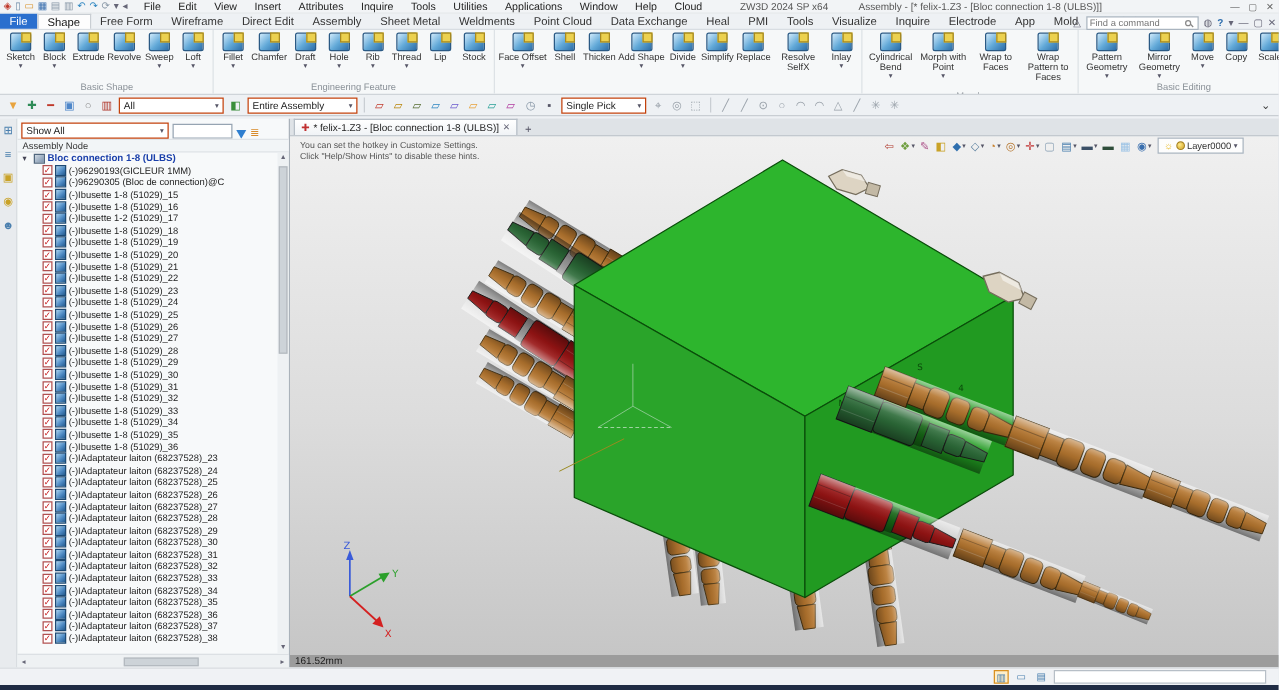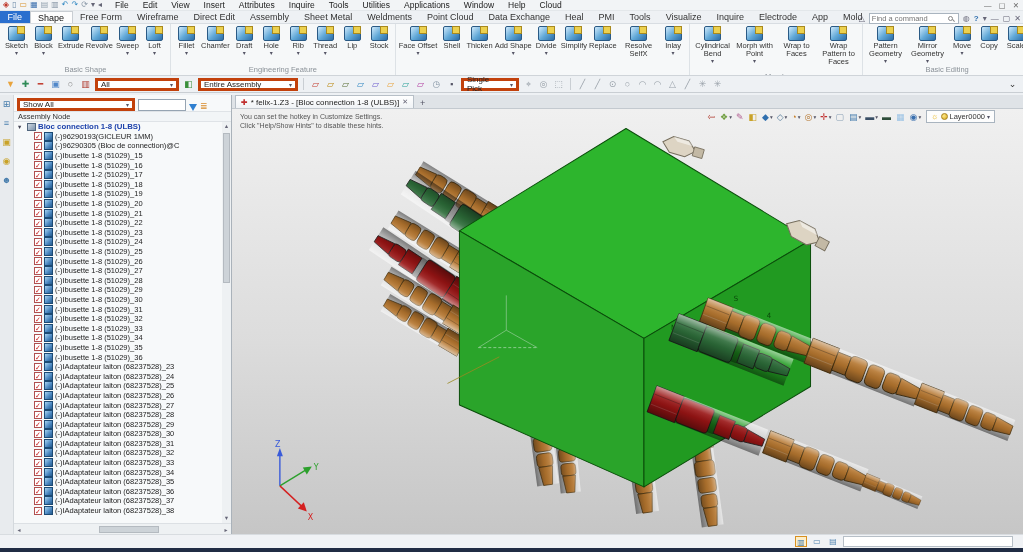--- a/index.html
+++ b/index.html
@@ -35,21 +35,21 @@
   .rbtn { display:flex; flex-direction:column; align-items:center; min-width:27px; max-width:42px; padding:1px 1px 0 1px; cursor:default; }
   .rbicon { width:17px; height:15px; background:linear-gradient(135deg,#cfe9fa 0%,#62a9d8 50%,#2c6ea8 100%); border:1px solid #2a5a85; border-radius:2px; position:relative; flex:none; }
   .rbicon::after { content:""; position:absolute; right:-1px; top:-1px; width:6px; height:6px; background:#ecd14f; border:1px solid #a8891f; }
   .rlabel { font-size:7.5px; line-height:8px; color:#333; text-align:center; margin-top:1px; }
   .rdd { font-size:6px; line-height:6px; height:6px; color:#556; }
   .gname { font-size:7.5px; color:#8a9198; text-align:center; height:10px; line-height:10px; white-space:nowrap; }
 
   
   .seltoolbar { height:17px; background:#eef1f4; border-bottom:1px solid #c9ced3; display:flex; align-items:center; padding:0 4px; gap:3px; font-size:8px; }
   .sicon { font-size:9px; line-height:13px; width:13px; text-align:center; flex:none; }
-  .combo { background:#fff; border:3px solid #c2410c; height:13px; display:flex; align-items:center; font-size:8px; color:#222; padding:0 3px; position:relative; flex:none; }
+  .combo { background:#fff; border:1px solid #c2410c; height:13px; display:flex; align-items:center; font-size:8px; color:#222; padding:0 3px; position:relative; flex:none; }
   .combo::after { content:"▾"; font-size:6px; color:#556; margin-left:4px; }
   .sep { width:1px; height:12px; background:#c9ced3; margin:0 2px; flex:none; }
   .gray-ico { color:#9aa2aa; }
 
   
   .main { position:absolute; top:95px; left:0; right:0; bottom:18px; display:flex; }
   .sidestrip { width:14px; background:#e8ebee; border-right:1px solid #d4d9dd; display:flex; flex-direction:column; align-items:center; padding-top:4px; gap:9px; }
   .ss-icon { font-size:9px; line-height:10px; }
 
   .manager { width:218px; background:#f7f9fa; border-right:1px solid #aab2ba; display:flex; flex-direction:column; position:relative; }
@@ -134,20 +134,24 @@
       <span class="menu-item">Insert</span>
       <span class="menu-item">Attributes</span>
       <span class="menu-item">Inquire</span>
       <span class="menu-item">Tools</span>
       <span class="menu-item">Utilities</span>
       <span class="menu-item">Applications</span>
       <span class="menu-item">Window</span>
       <span class="menu-item">Help</span>
       <span class="menu-item">Cloud</span>
     </div>
+  <div class="tb-title">
+    <span>ZW3D 2024 SP x64</span>
+    <span class="doc">Assembly - [* felix-1.Z3 - [Bloc connection 1-8 (ULBS)]]</span>
+  </div>
   <div class="win1">
 
   <span>—</span>
       <span>▢</span>
       <span>✕</span>
     </div>
 </div>
 
 <div class="tabsrow">
   <div id="ribbon-tabs" style="display:flex">
@@ -387,41 +391,41 @@
       <span class="sicon" style="color: rgb(46, 139, 87);">✚</span>
       <span class="sicon" style="color: rgb(192, 57, 43);">━</span>
       <span class="sicon" style="color: rgb(79, 135, 201);">▣</span>
       <span class="sicon" style="color: rgb(136, 136, 136);">○</span>
       <span class="sicon" style="color: rgb(176, 58, 46);">▥</span>
     </div>
   <div class="combo" style="width:84px">
       <span style="flex:1">All</span>
     </div>
   <span class="sicon" style="color:#3a8f3a">◧</span>
-  <div class="combo" style="width:100px">
+  <div class="combo" style="width:88px">
       <span style="flex:1">Entire Assembly</span>
     </div>
   <div class="sep"></div>
   <div style="display:flex;gap:2px">
 
   <span class="sicon" style="color: rgb(192, 57, 43);">▱</span>
       <span class="sicon" style="color: rgb(184, 134, 11);">▱</span>
       <span class="sicon" style="color: rgb(85, 107, 47);">▱</span>
       <span class="sicon" style="color: rgb(46, 134, 193);">▱</span>
       <span class="sicon" style="color: rgb(106, 90, 205);">▱</span>
       <span class="sicon" style="color: rgb(232, 163, 61);">▱</span>
       <span class="sicon" style="color: rgb(42, 161, 152);">▱</span>
       <span class="sicon" style="color: rgb(176, 58, 158);">▱</span>
     </div>
   <div style="display:flex;gap:2px">
 
   <span class="sicon" style="color: rgb(138, 153, 168);">◷</span>
       <span class="sicon" style="color: rgb(85, 85, 102);">▪</span>
     </div>
-  <div class="combo" style="width:58px">
+  <div class="combo" style="width:68px">
       <span style="flex:1">Single Pick</span>
     </div>
   <div style="display:flex;gap:2px">
 
   <span class="sicon" style="color: rgb(154, 162, 170);">⌖</span>
       <span class="sicon" style="color: rgb(154, 162, 170);">◎</span>
       <span class="sicon" style="color: rgb(154, 162, 170);">⬚</span>
     </div>
   <div class="sep"></div>
   <div style="display:flex;gap:2px">
@@ -880,20 +884,23 @@
           <polygon points="80,349 71,350 75,357" fill="#2ca02c"></polygon>
           <line x1="48" y1="368" x2="71" y2="389" stroke="#d42020"></line>
           <polygon points="75,393 66,390 72,384" fill="#d42020"></polygon>
           <text x="43" y="330" fill="#3a5bd9">Z</text>
           <text x="82" y="353" fill="#2ca02c">Y</text>
           <text x="76" y="401" fill="#d42020">X</text>
         </g>
       </svg>
     </div>
 
+    <div class="scalebar">
+      <span>161.52mm</span>
+    </div>
   </div>
 </div>
 
 <div class="statusbar">
   <span class="sp"></span>
   <span class="st-icon active">▥</span>
   <span class="st-icon">▭</span>
   <span class="st-icon">▤</span>
   <input class="st-input" style="">
 </div>

